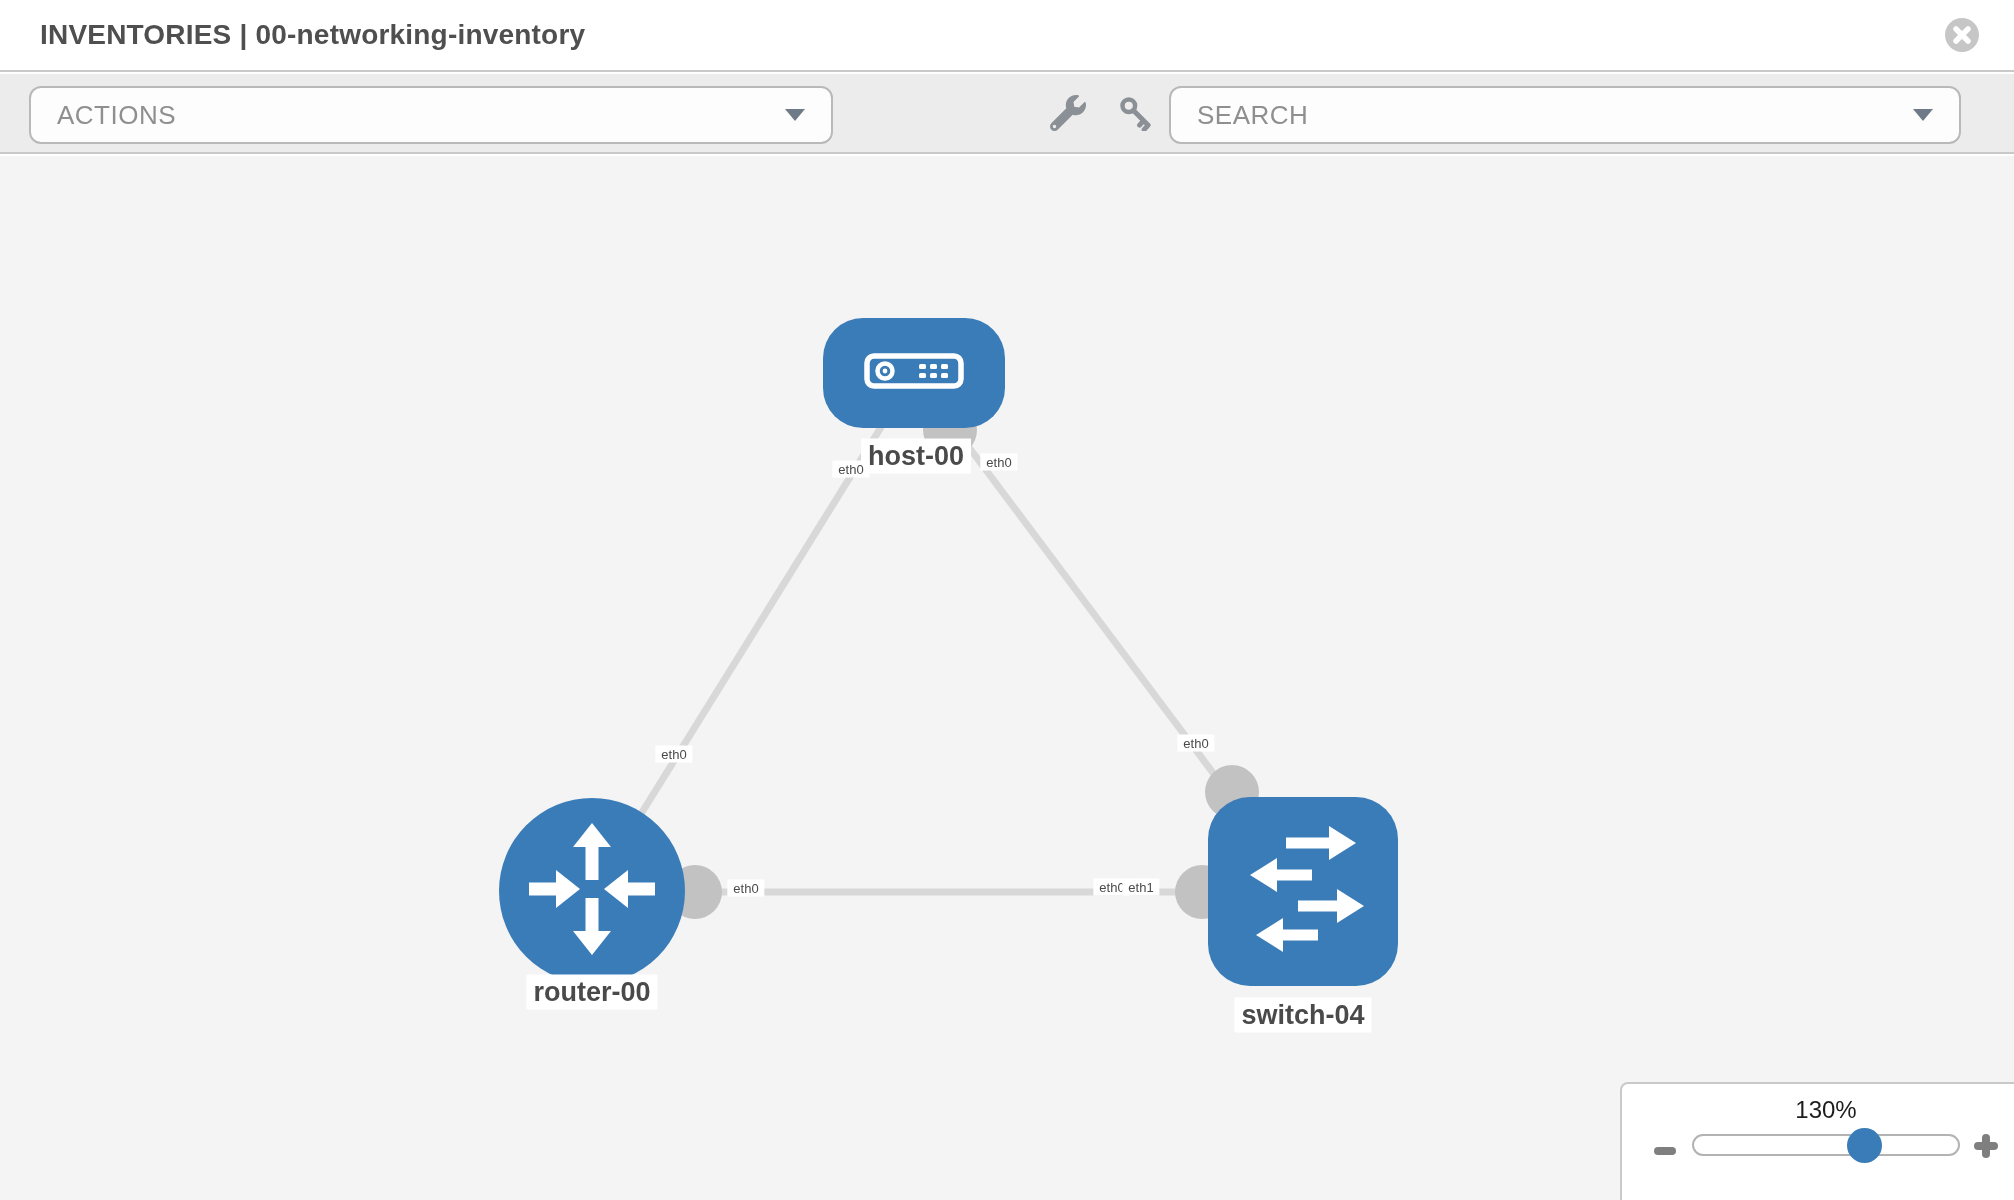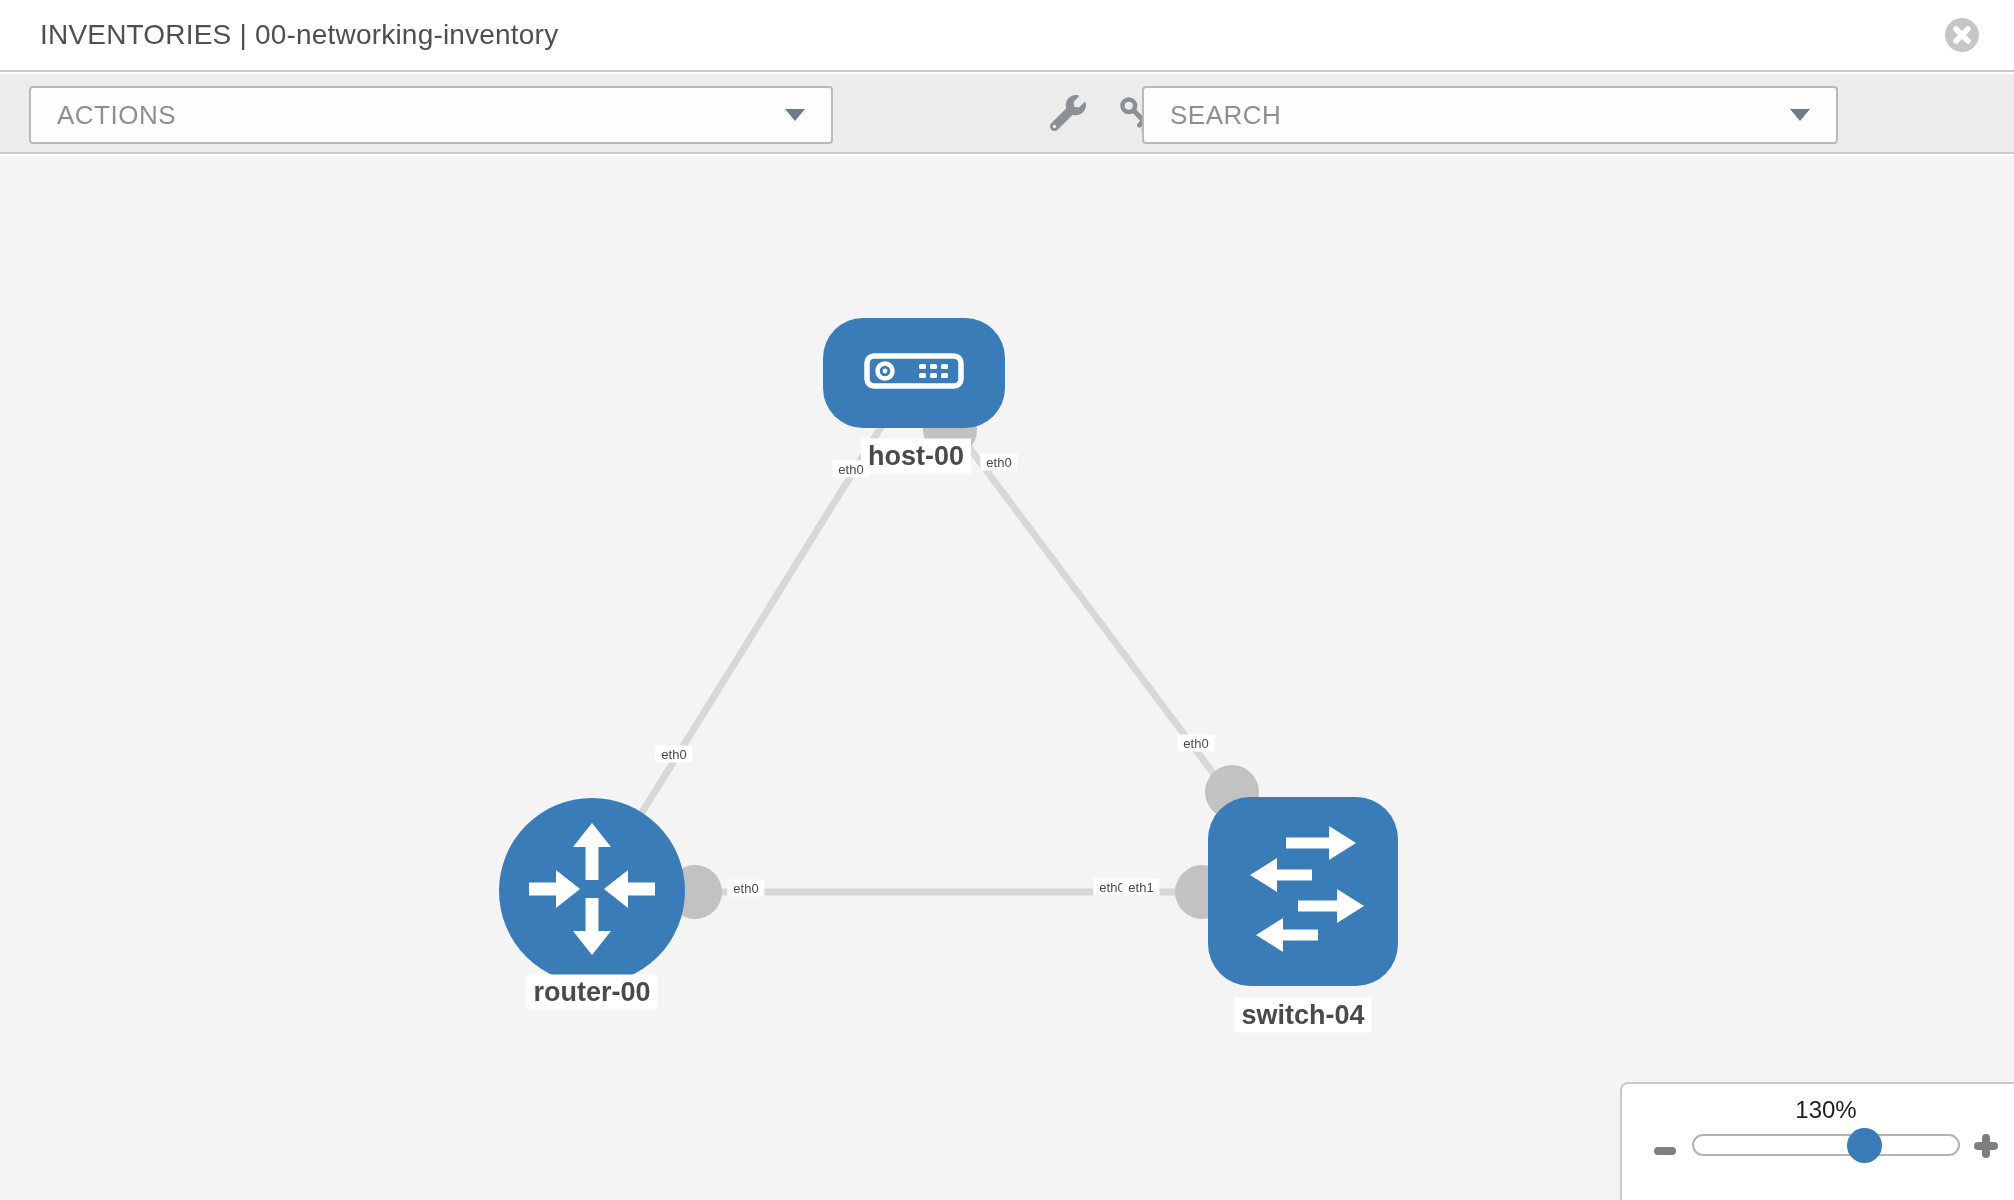--- a/index.html
+++ b/index.html
@@ -3,37 +3,37 @@
 <meta charset="utf-8">
 <style>
   * { margin:0; padding:0; box-sizing:border-box; }
   html,body { width:2014px; height:1200px; }
   body { font-family:"Liberation Sans", sans-serif; background:#fff; }
   .screen { position:relative; width:2014px; height:1200px; overflow:hidden; background:#fff; }
 
   
   .header { position:absolute; left:0; top:0; width:2014px; height:72px;
             background:#ffffff; border-bottom:2px solid #c9c9c9; }
-  .page-title { position:absolute; left:40px; top:19px; font-size:28px; font-weight:400;
+  .page-title { position:absolute; left:40px; top:19px; font-size:28px; font-weight:700;
                 color:#4f4f4f; letter-spacing:0.2px; }
   .close-btn { position:absolute; right:35px; top:18px; width:34px; height:34px;
                border:none; background:transparent; cursor:pointer; }
 
   
   .toolbar { position:absolute; left:0; top:74px; width:2014px; height:80px;
              background:#ececec; border-bottom:2px solid #c9c9c9; }
   .select-box { position:absolute; top:12px; height:58px; background:#fdfdfd;
-                border:2px solid #b9b9b9; border-radius:4px; display:flex;
+                border:2px solid #b9b9b9; border-radius:12px; display:flex;
                 align-items:center; justify-content:space-between; padding:0 26px;
                 cursor:pointer; }
   .select-box .sel-label { font-size:26px; color:#8f8f8f; letter-spacing:0.5px; }
   .caret { width:0; height:0; border-left:10px solid transparent;
            border-right:10px solid transparent; border-top:12px solid #6e7a87; }
   .actions-box { left:29px; width:804px; }
-  .search-box  { left:1142px; width:696px; }
+  .search-box  { left:1169px; width:792px; }
   .tool-icon-btn { position:absolute; top:18px; width:44px; height:44px; border:none;
                    background:transparent; cursor:pointer; display:flex;
                    align-items:center; justify-content:center; }
   .wrench-btn { left:1046px; }
   .key-btn { left:1114px; }
 
   
   .canvas { position:absolute; left:0; top:156px; width:2014px; height:1044px;
             background:#f5f4f4; }
   .links-svg { position:absolute; left:0; top:0; z-index:0; }

